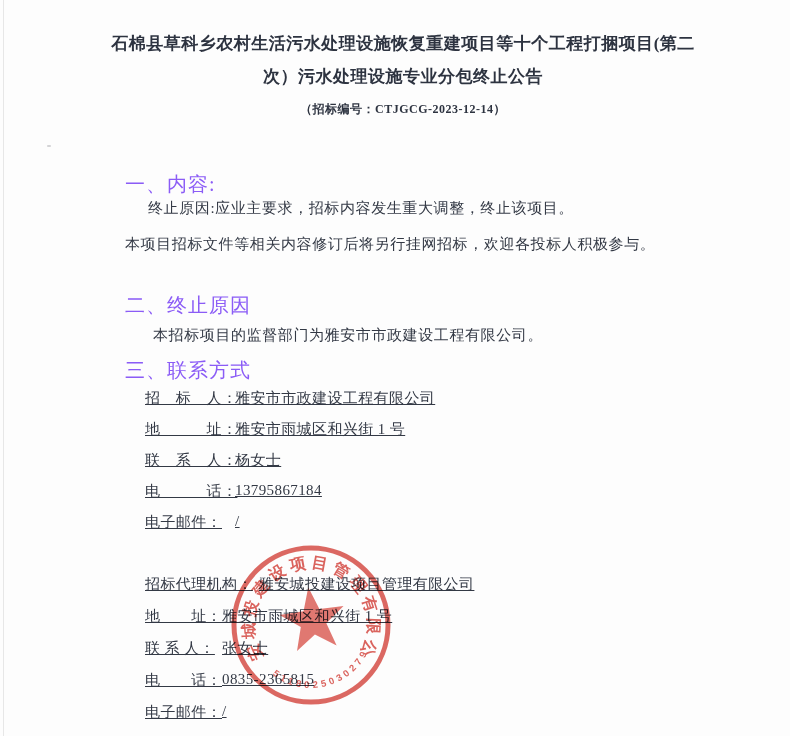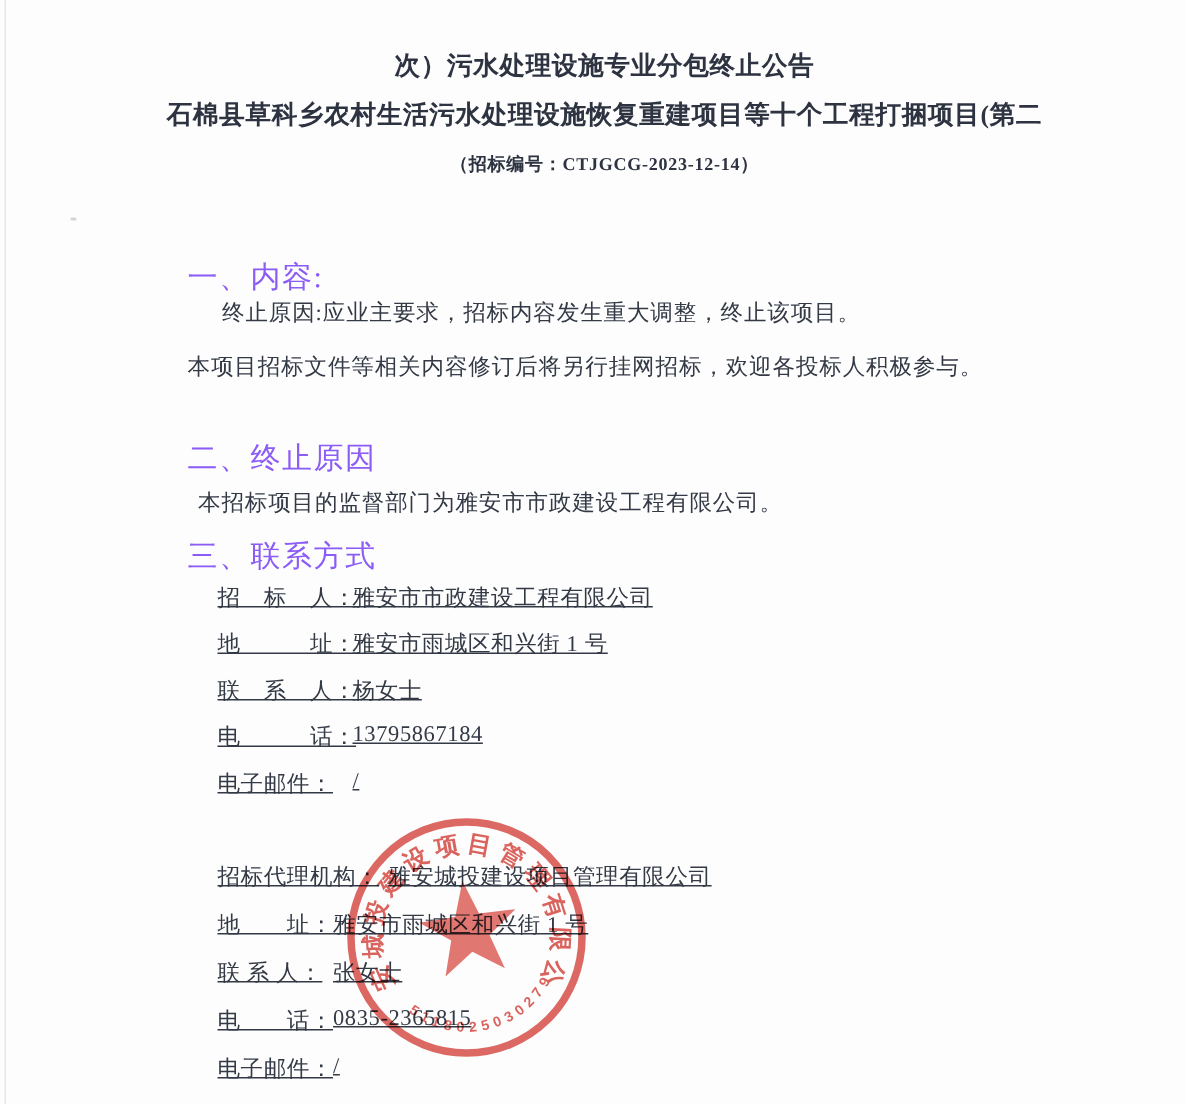--- a/index.html
+++ b/index.html
@@ -50,31 +50,31 @@
 </style>
 </head>
 <body>
 
 <div class="page">
 
   <div class="scan-edge"></div>
   <div class="scan-speck"></div>
 
   <div class="title-block">
+    <div>石棉县草科乡农村生活污水处理设施恢复重建项目等十个工程打捆项目(第二</div>
     <div>次）污水处理设施专业分包终止公告</div>
-    <div>石棉县草科乡农村生活污水处理设施恢复重建项目等十个工程打捆项目(第二</div>
     <div class="tender-no">（招标编号：CTJGCG-2023-12-14）</div>
   </div>
 
   <h2 class="sec-heading" style="top:171px">一、内容:</h2>
   <p class="para" style="left:125px;top:235px">本项目招标文件等相关内容修订后将另行挂网招标，欢迎各投标人积极参与。</p>
   <p class="para" style="left:148px;top:199px">终止原因:应业主要求，招标内容发生重大调整，终止该项目。</p>
 
   <h2 class="sec-heading" style="top:292px">二、终止原因</h2>
-  <p class="para" style="left:132px;top:326px">本招标项目的监督部门为雅安市市政建设工程有限公司。</p>
+  <p class="para" style="left:153px;top:326px">本招标项目的监督部门为雅安市市政建设工程有限公司。</p>
 
   <h2 class="sec-heading" style="top:357px">三、联系方式</h2>
 
   <div class="contact-block bidder" style="top:389px">
     <div class="contact-row">
       <span class="contact-label">招　标　人：</span>
       <span class="contact-value">雅安市市政建设工程有限公司</span>
     </div>
     <div class="contact-row">
       <span class="contact-label">地　　　址：</span>

